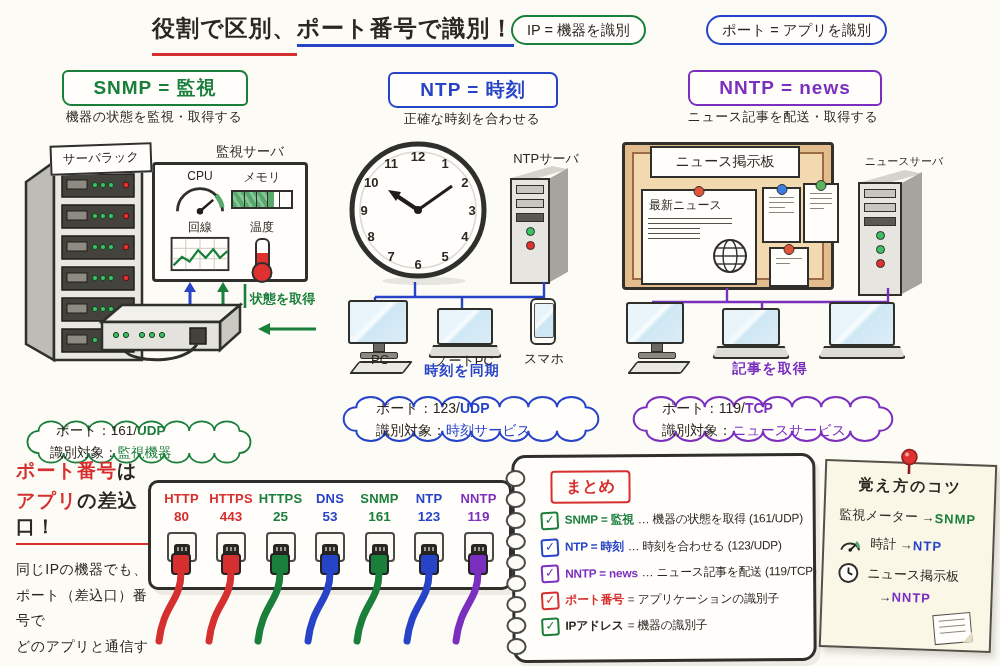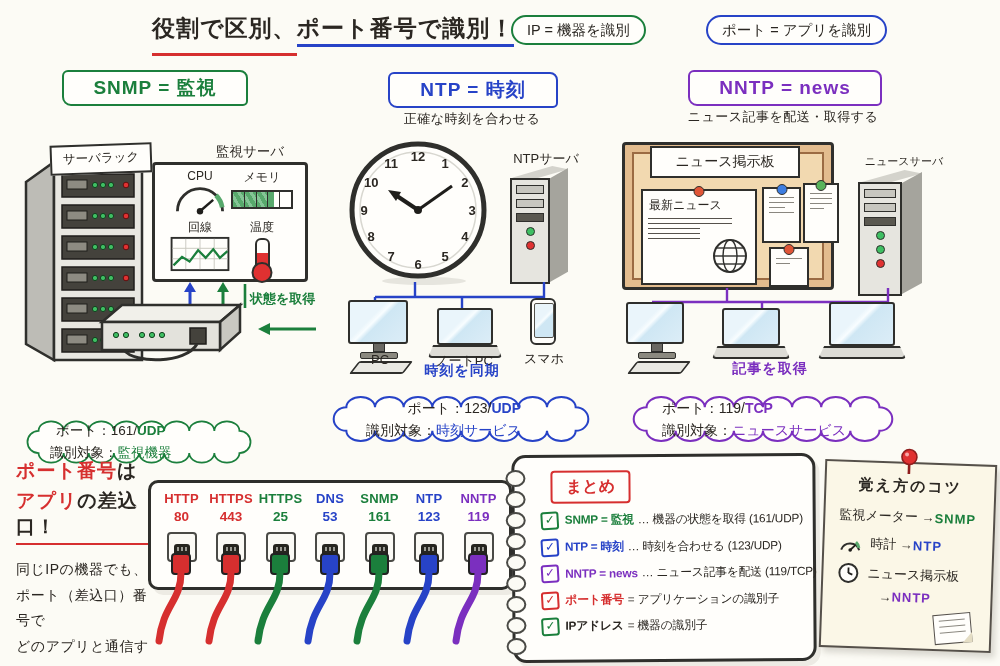--- a/index.html
+++ b/index.html
@@ -141,20 +141,21 @@
 
 <div class="canvas">
 
   <div class="abs title">
     <span class="u-red">役割で区別、</span><span class="u-blue">ポート番号で識別！</span>
   </div>
   <div class="abs badge ip">IP = 機器を識別</div>
   <div class="abs badge port">ポート = アプリを識別</div>
 
   <div class="abs sec-box c-green" style="left:62px;top:70px;width:182px;border-color:#1b7f3c;">SNMP = 監視</div>
+  <div class="abs sec-sub" style="left:32px;top:108px;width:244px;">機器の状態を監視・取得する</div>
 
   <svg class="abs" style="left:16px;top:138px;" width="134" height="234" viewBox="0 0 134 234">
     <polygon points="10,44 38,24 38,222 10,206" fill="#bdbcb6" stroke="#2f2f2c" stroke-width="2.5"></polygon>
     <rect x="38" y="24" width="88" height="198" fill="#e8e7e1" stroke="#2f2f2c" stroke-width="2.5"></rect>
     <g>
       <rect x="46" y="36" width="72" height="23" fill="#44423c" stroke="#1f1e1b" stroke-width="1.5"></rect>
       <rect x="46" y="67" width="72" height="23" fill="#44423c" stroke="#1f1e1b" stroke-width="1.5"></rect>
       <rect x="46" y="98" width="72" height="23" fill="#44423c" stroke="#1f1e1b" stroke-width="1.5"></rect>
       <rect x="46" y="129" width="72" height="23" fill="#44423c" stroke="#1f1e1b" stroke-width="1.5"></rect>
       <rect x="46" y="160" width="72" height="23" fill="#44423c" stroke="#1f1e1b" stroke-width="1.5"></rect>
@@ -345,21 +346,21 @@
   </div>
   <div class="abs ctr dev-label" style="left:426px;top:352px;width:76px;">ノートPC</div>
 
   <div class="abs phone" style="left:530px;top:298px;">
     <div class="phone-screen"></div>
   </div>
   <div class="abs ctr dev-label" style="left:516px;top:350px;width:56px;">スマホ</div>
 
   <div class="abs action c-blue" style="left:406px;top:362px;width:112px;">時刻を同期</div>
 
-  <div class="cloud" style="left:332px;top:386px;width:258px;height:66px;text-align:right;">
+  <div class="cloud" style="left:342px;top:386px;width:258px;height:66px;">
     <svg viewBox="0 0 306 84" preserveAspectRatio="none">
       <path class="cl-path s-blue" d="M17,27 a17,13 0 0 1 34,0 a17,13 0 0 1 34,0 a17,13 0 0 1 34,0 a17,13 0 0 1 34,0 a17,13 0 0 1 34,0 a17,13 0 0 1 34,0 a17,13 0 0 1 34,0 a17,13 0 0 1 34,0 a15,15 0 0 1 0,30 a17,13 0 0 1 -34,0 a17,13 0 0 1 -34,0 a17,13 0 0 1 -34,0 a17,13 0 0 1 -34,0 a17,13 0 0 1 -34,0 a17,13 0 0 1 -34,0 a17,13 0 0 1 -34,0 a17,13 0 0 1 -34,0 a15,15 0 0 1 0,-30 Z"></path>
     </svg>
     <div class="cloud-lines" style="left:34px;top:11px;font-size:14px;">
       <div><span>ポート：</span><span>123/</span><span class="c-blue bold">UDP</span></div>
       <div><span>識別対象：</span><span class="c-blue">時刻サービス</span></div>
     </div>
   </div>
 
   <div class="abs sec-box c-purple" style="left:688px;top:70px;width:190px;border-color:#7b2fbf;">NNTP = news</div>

